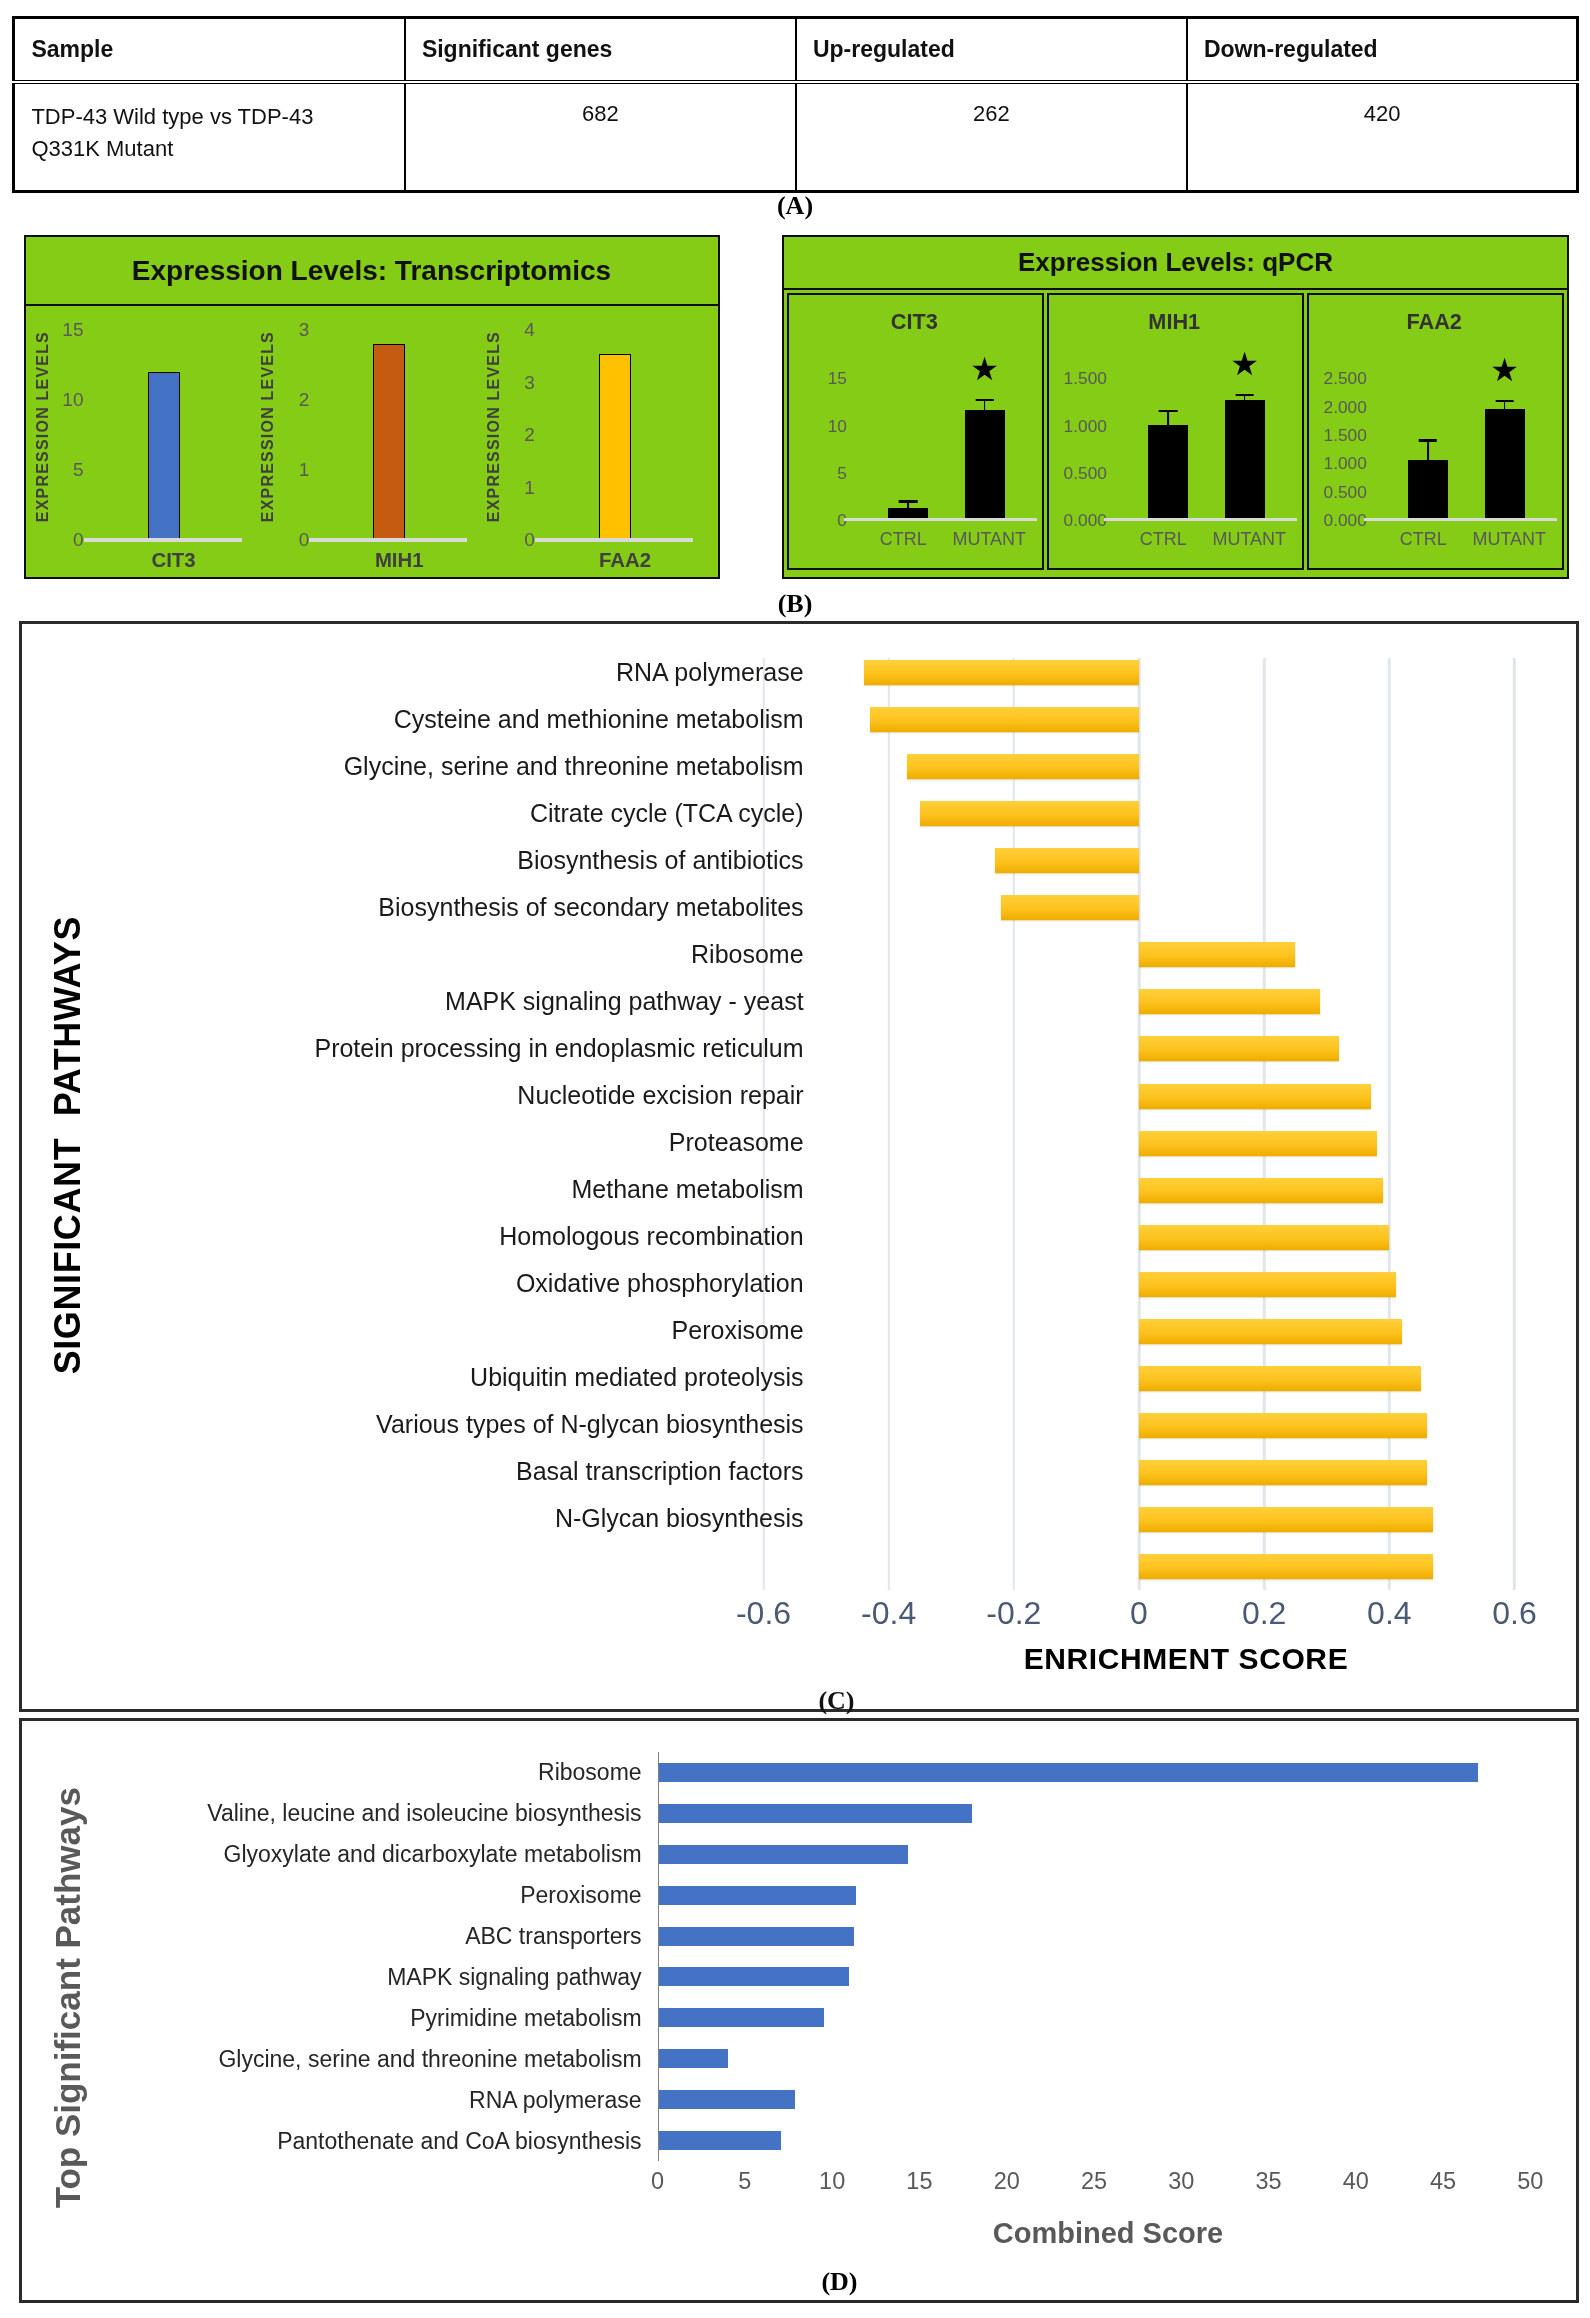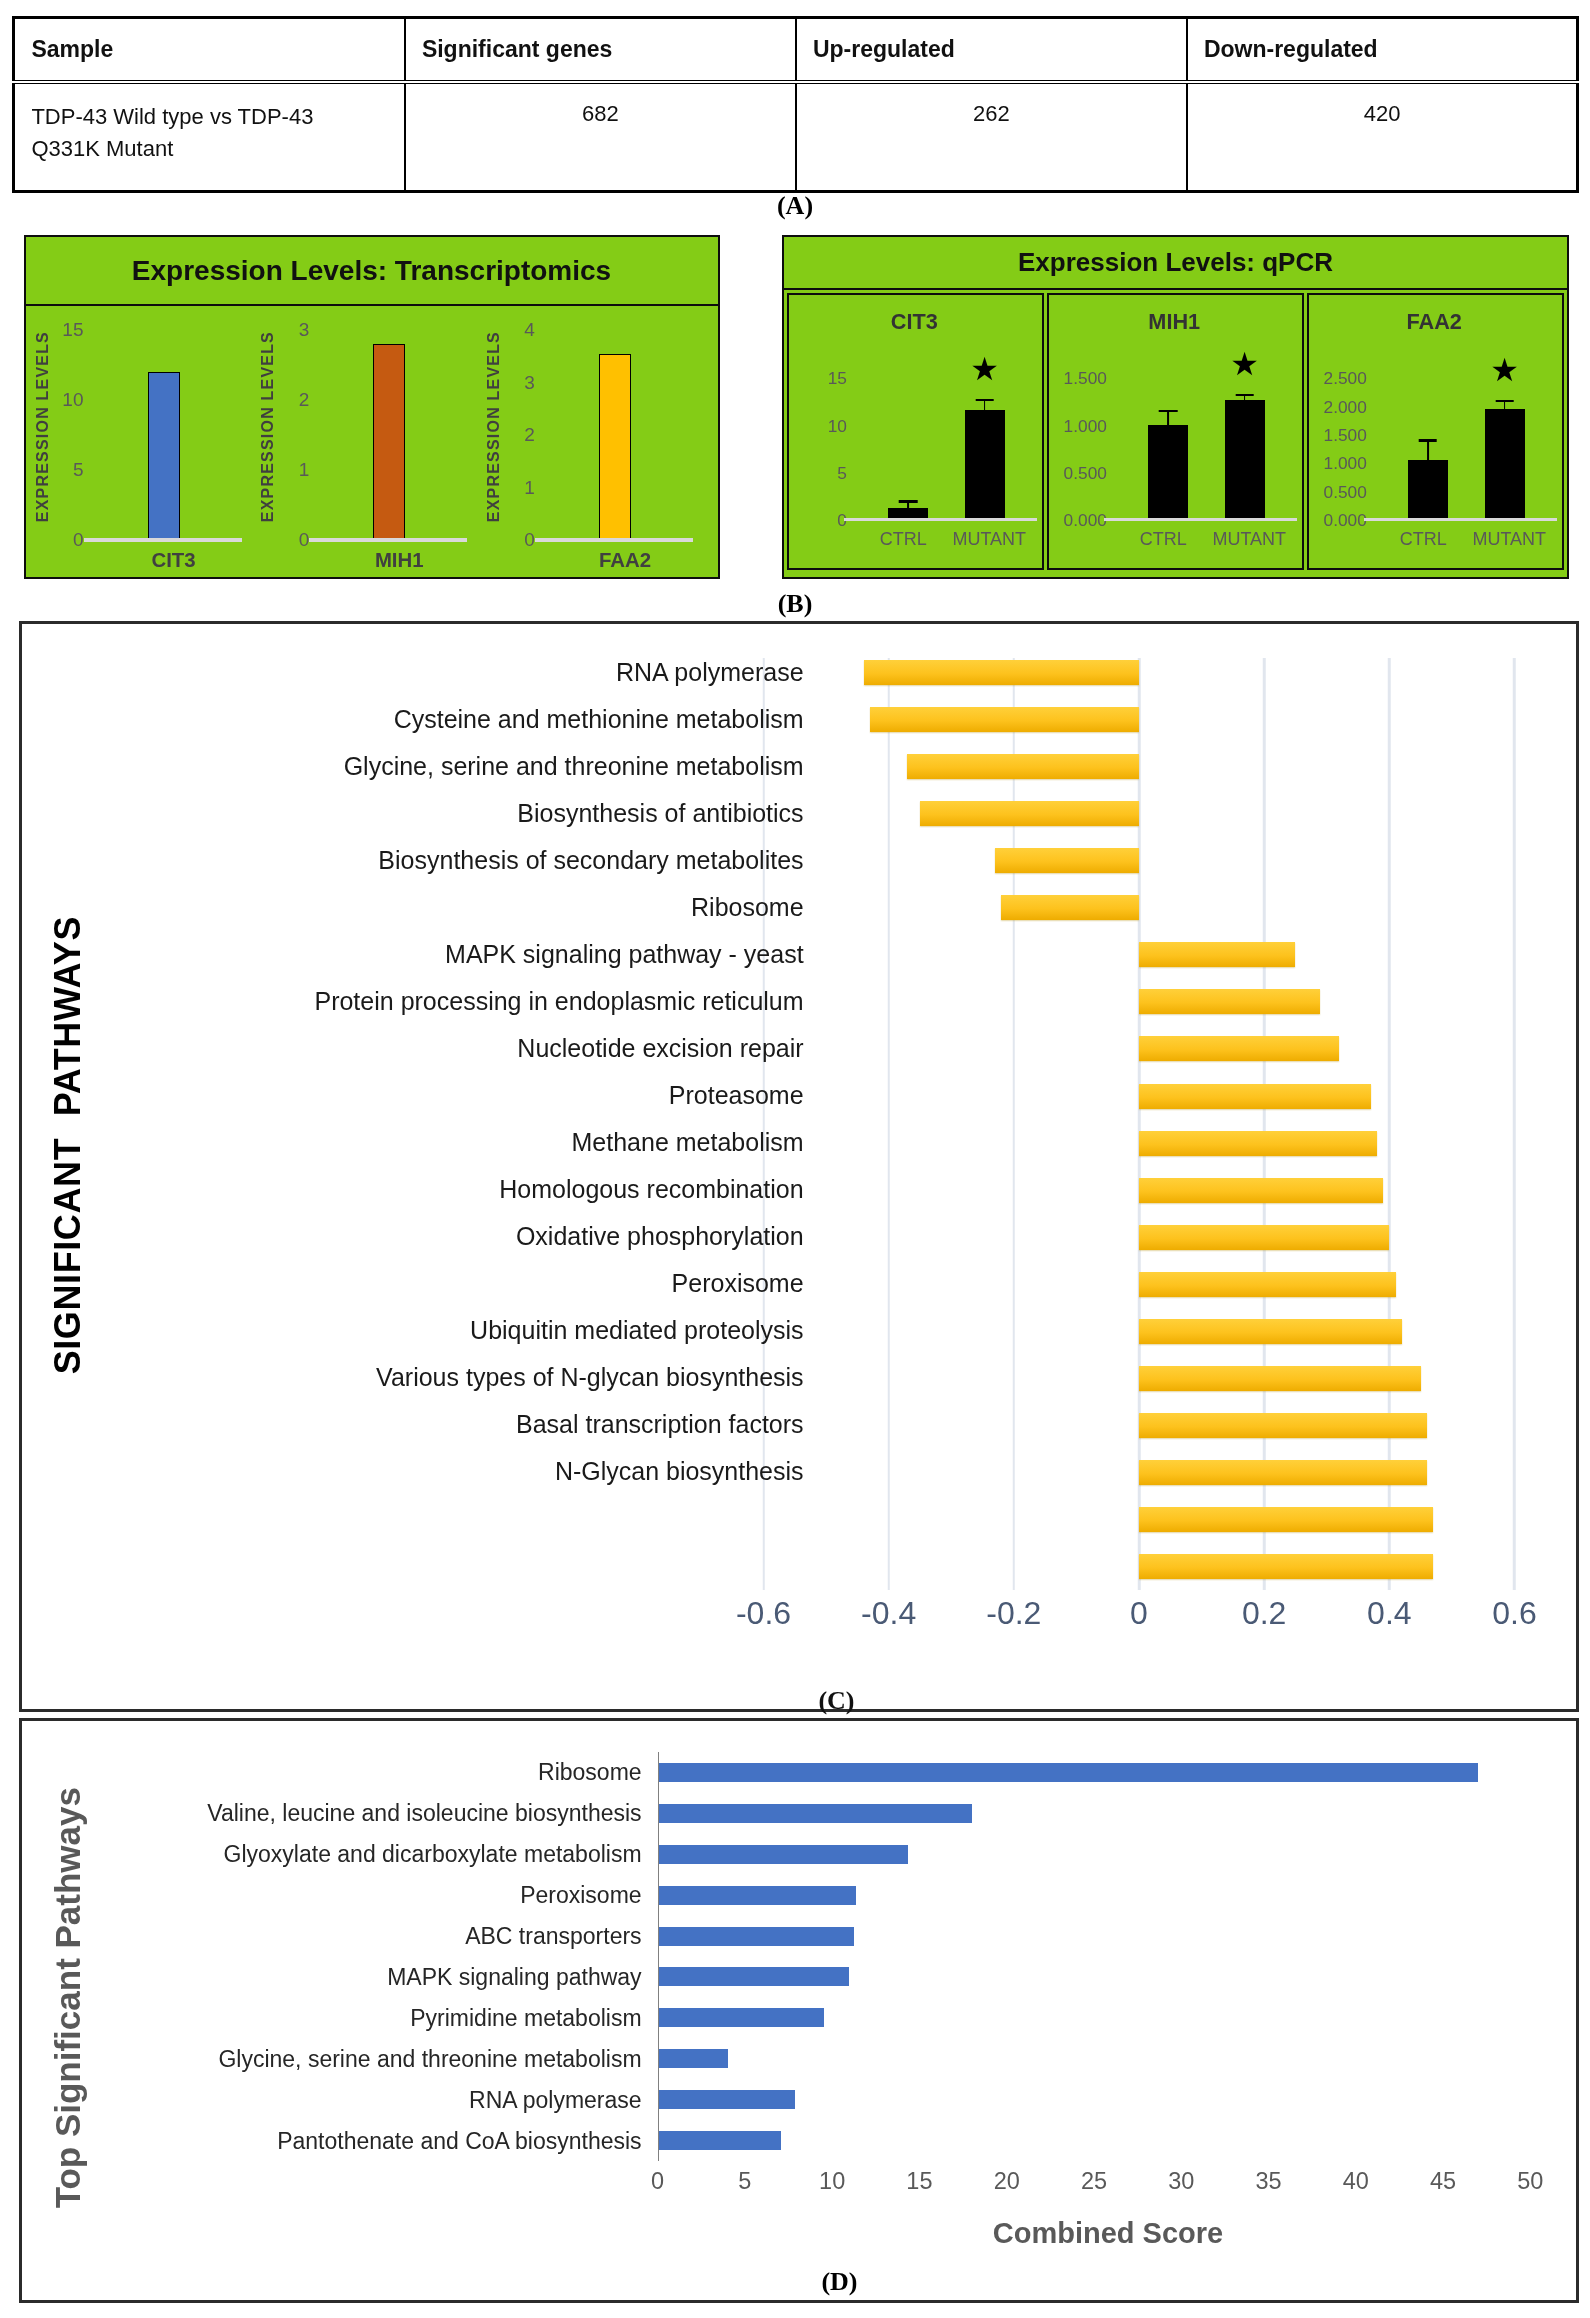--- a/index.html
+++ b/index.html
@@ -284,20 +284,21 @@
 
   <div id="panelC">
     <div class="v-label" id="cVlab">
       <span>SIGNIFICANT PATHWAYS</span>
     </div>
     <div class="c-chart">
       <div class="c-labels" id="cLabels">
           <div class="c-label">RNA polymerase</div>
           <div class="c-label">Cysteine and methionine metabolism</div>
           <div class="c-label">Glycine, serine and threonine metabolism</div>
+          <div class="c-label">Citrate cycle (TCA cycle)</div>
           <div class="c-label">Biosynthesis of antibiotics</div>
           <div class="c-label">Biosynthesis of secondary metabolites</div>
           <div class="c-label">Ribosome</div>
           <div class="c-label">MAPK signaling pathway - yeast</div>
           <div class="c-label">Protein processing in endoplasmic reticulum</div>
           <div class="c-label">Nucleotide excision repair</div>
           <div class="c-label">Proteasome</div>
           <div class="c-label">Methane metabolism</div>
           <div class="c-label">Homologous recombination</div>
           <div class="c-label">Oxidative phosphorylation</div>
@@ -338,20 +339,21 @@
         </div>
       <div class="c-ticks" id="cTicks">
           <span class="c-tick" style="left: -6.72269%;">-0.6</span>
           <span class="c-tick" style="left: 10.084%;">-0.4</span>
           <span class="c-tick" style="left: 26.8908%;">-0.2</span>
           <span class="c-tick" style="left: 43.6975%;">0</span>
           <span class="c-tick" style="left: 60.5042%;">0.2</span>
           <span class="c-tick" style="left: 77.3109%;">0.4</span>
           <span class="c-tick" style="left: 94.1176%;">0.6</span>
         </div>
+      <div class="c-xlabel">ENRICHMENT SCORE</div>
       <div class="c-caption">(C)</div>
     </div>
   </div>
 
   <div id="panelD">
     <div class="v-label" id="dVlab">
       <span>Top Significant Pathways</span>
     </div>
     <div class="d-chart">
       <div class="d-labels" id="dLabels">

